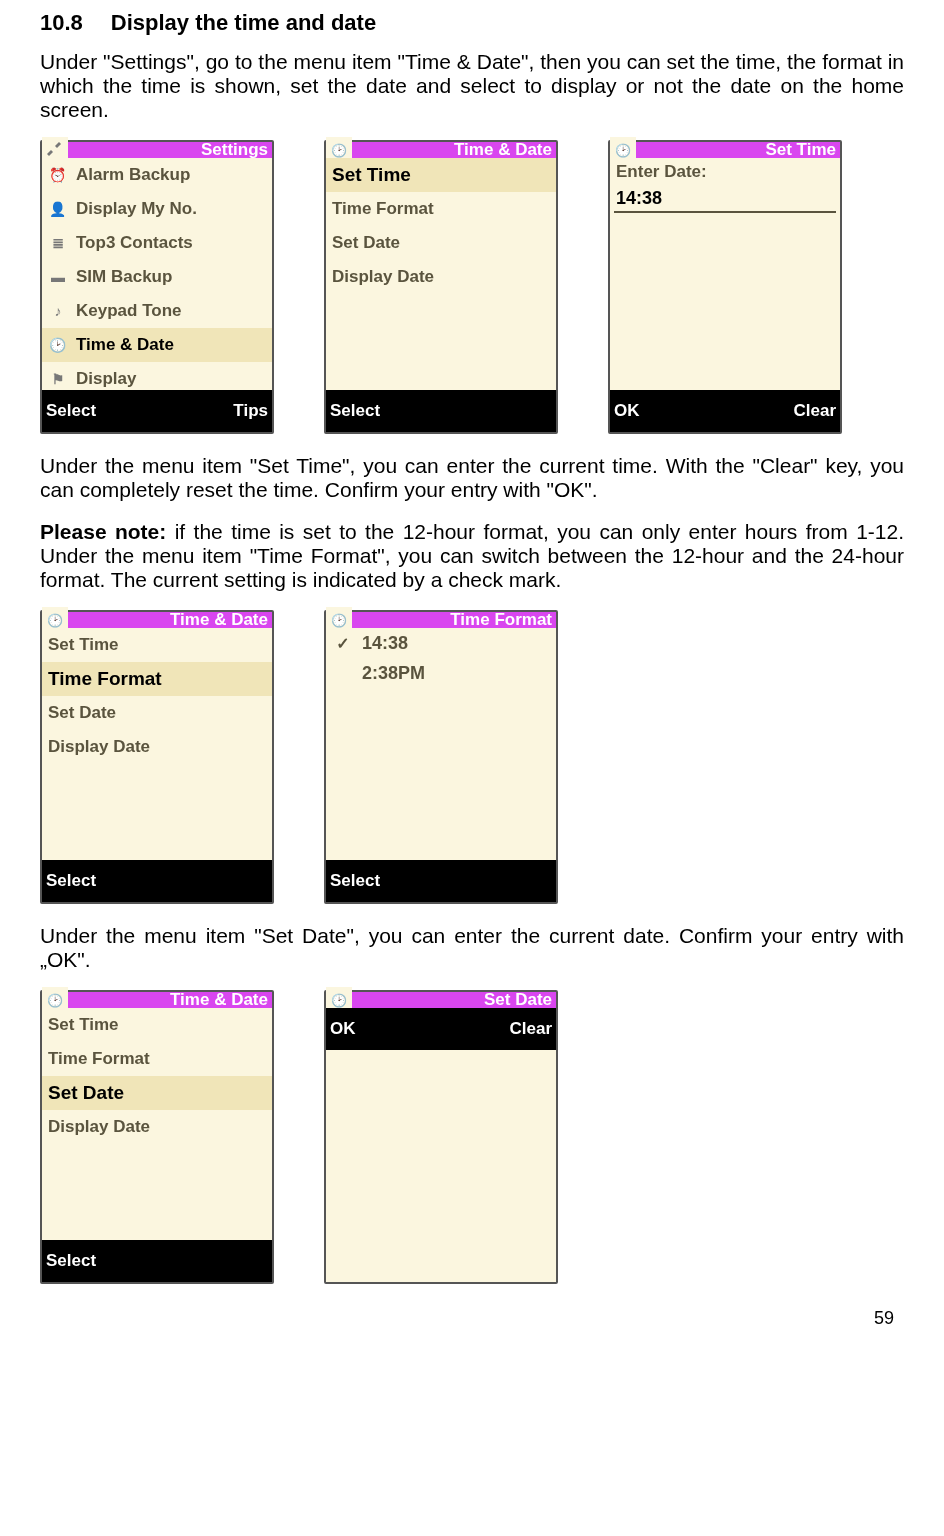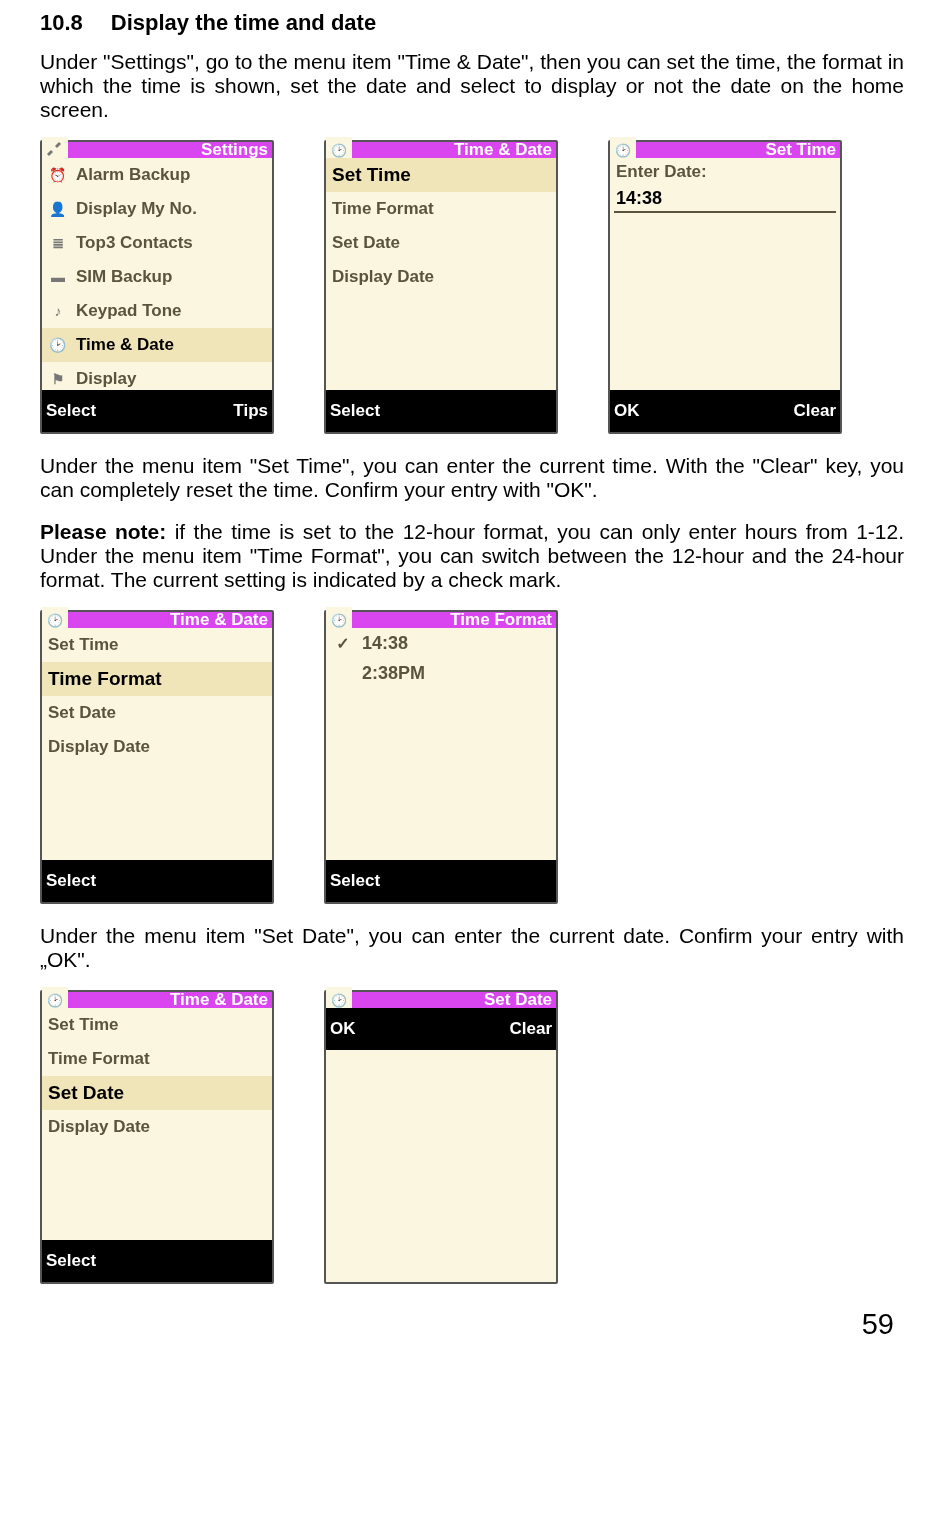--- a/index.html
+++ b/index.html
@@ -145,21 +145,21 @@
     padding: 0 8px;
     font-weight:bold;
     font-size:18px;
     color:#5a543e;
   }
   .fmt-row .check {
     width:18px; text-align:center; font-size:16px;
   }
   .page-number {
     text-align: right;
-    font-size: 29px;
+    font-size: 18px;
     padding-right: 10px;
     margin-top: 24px;
   }
   
   svg { display:block; }
 </style>
 </head>
 <body>
 
 <div class="page">

